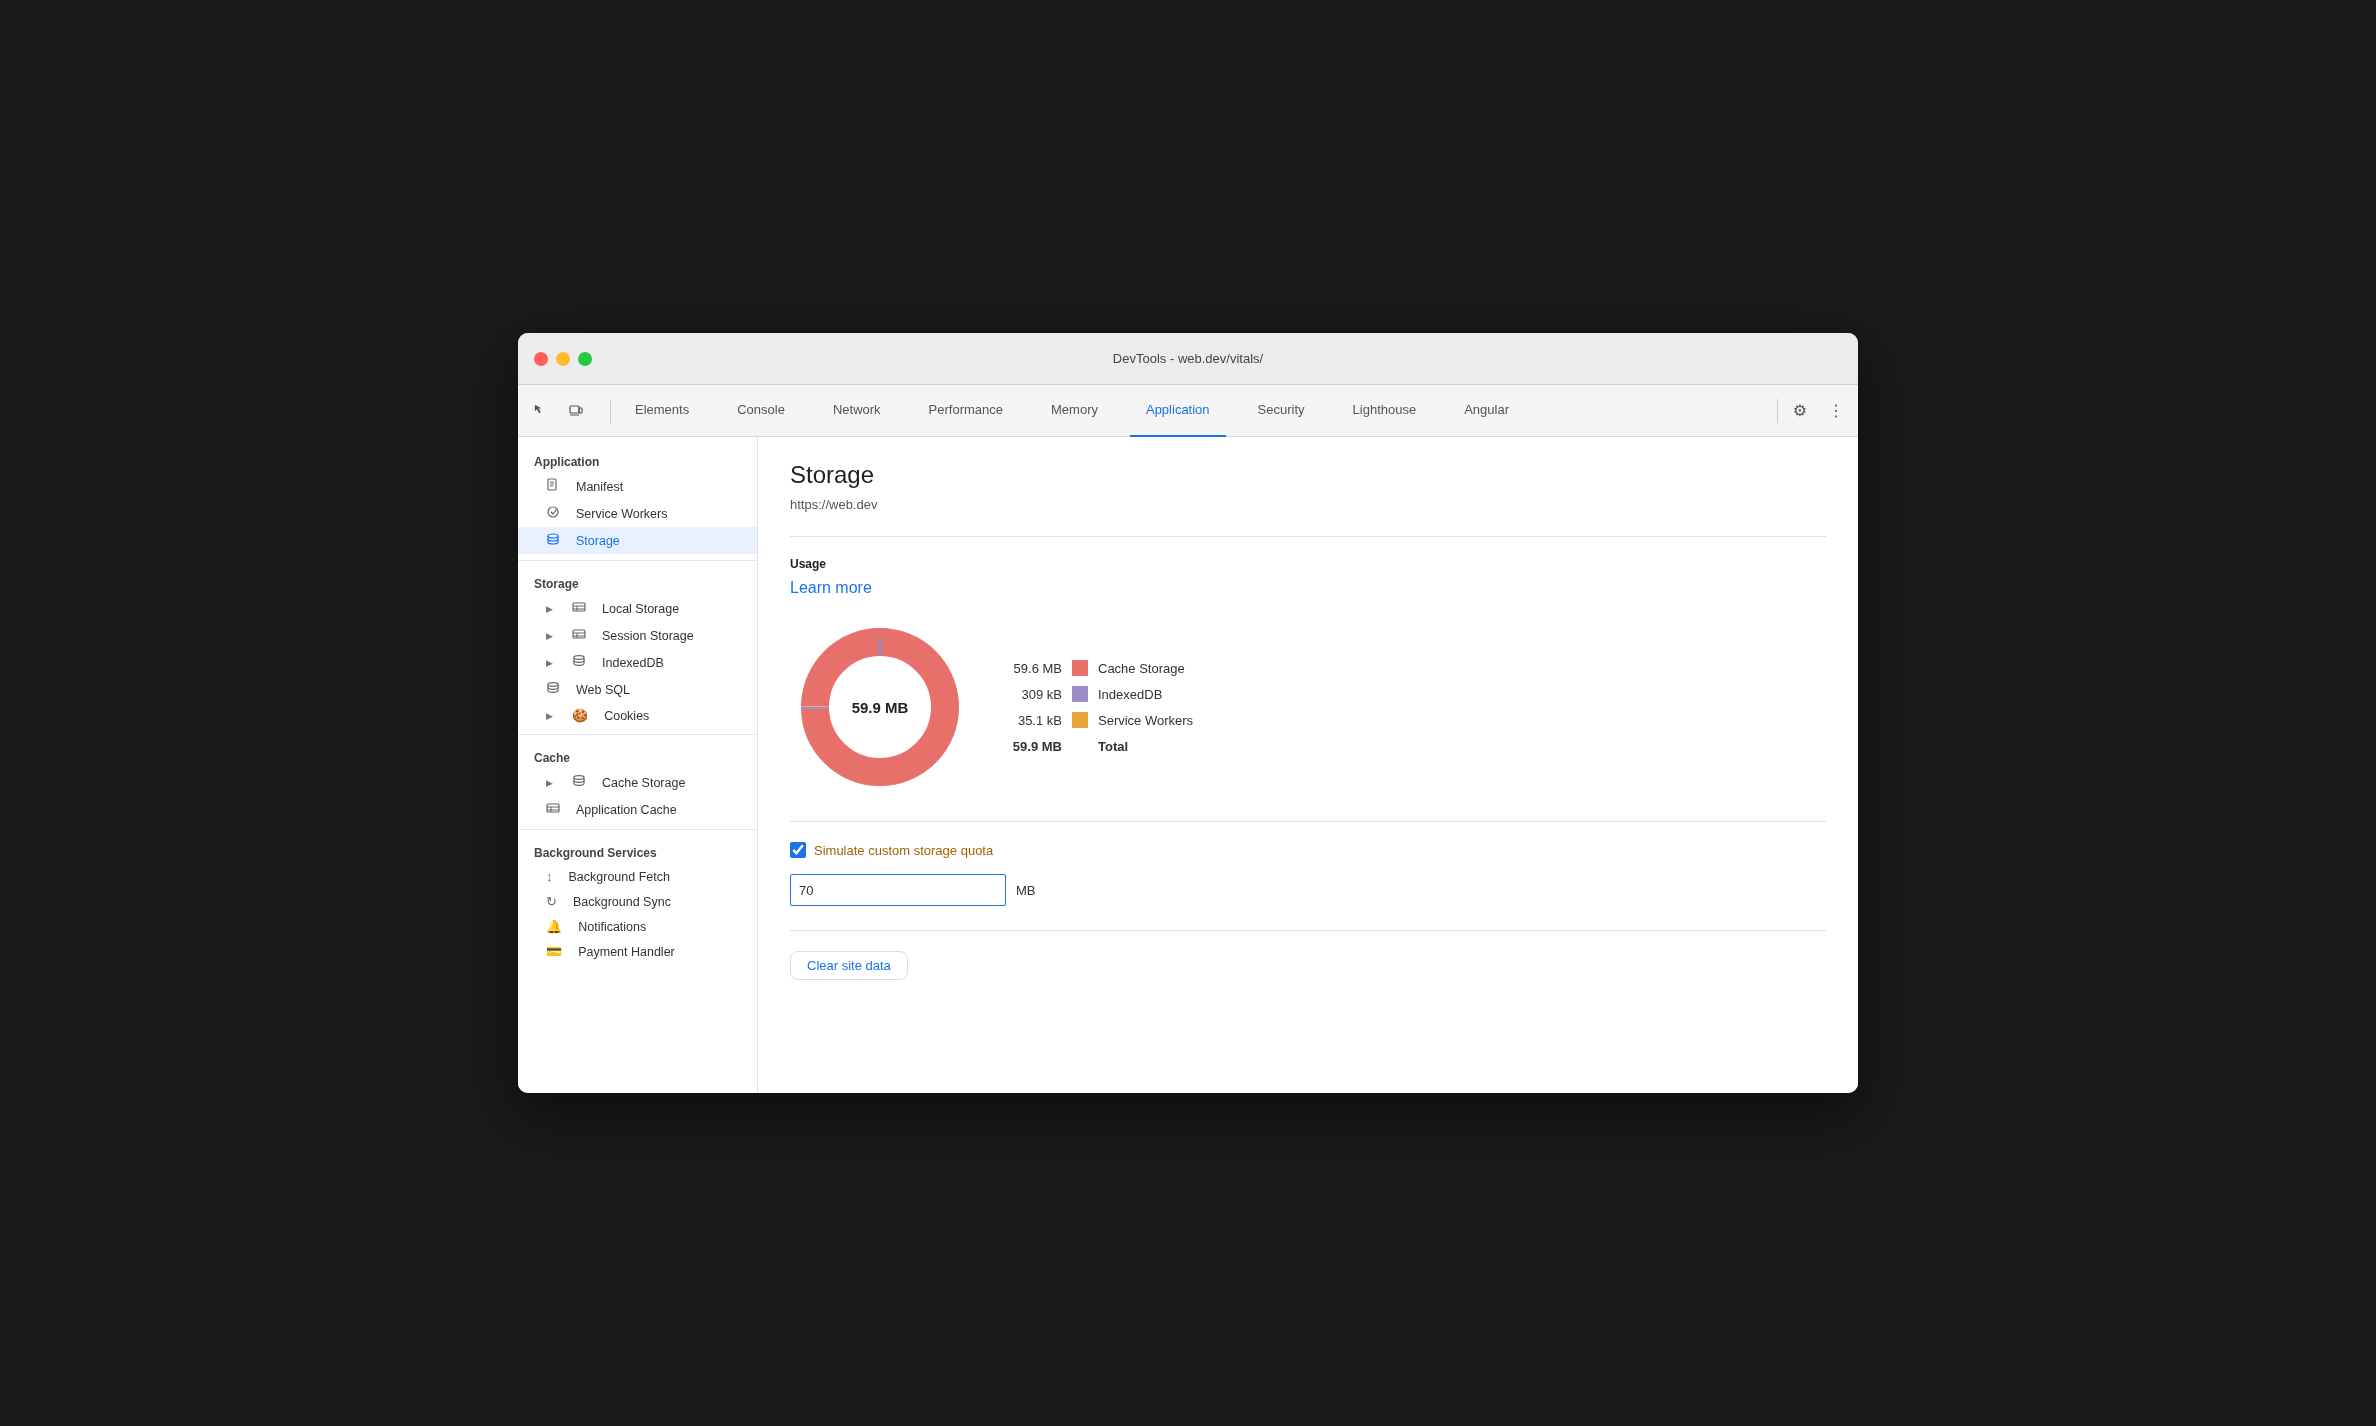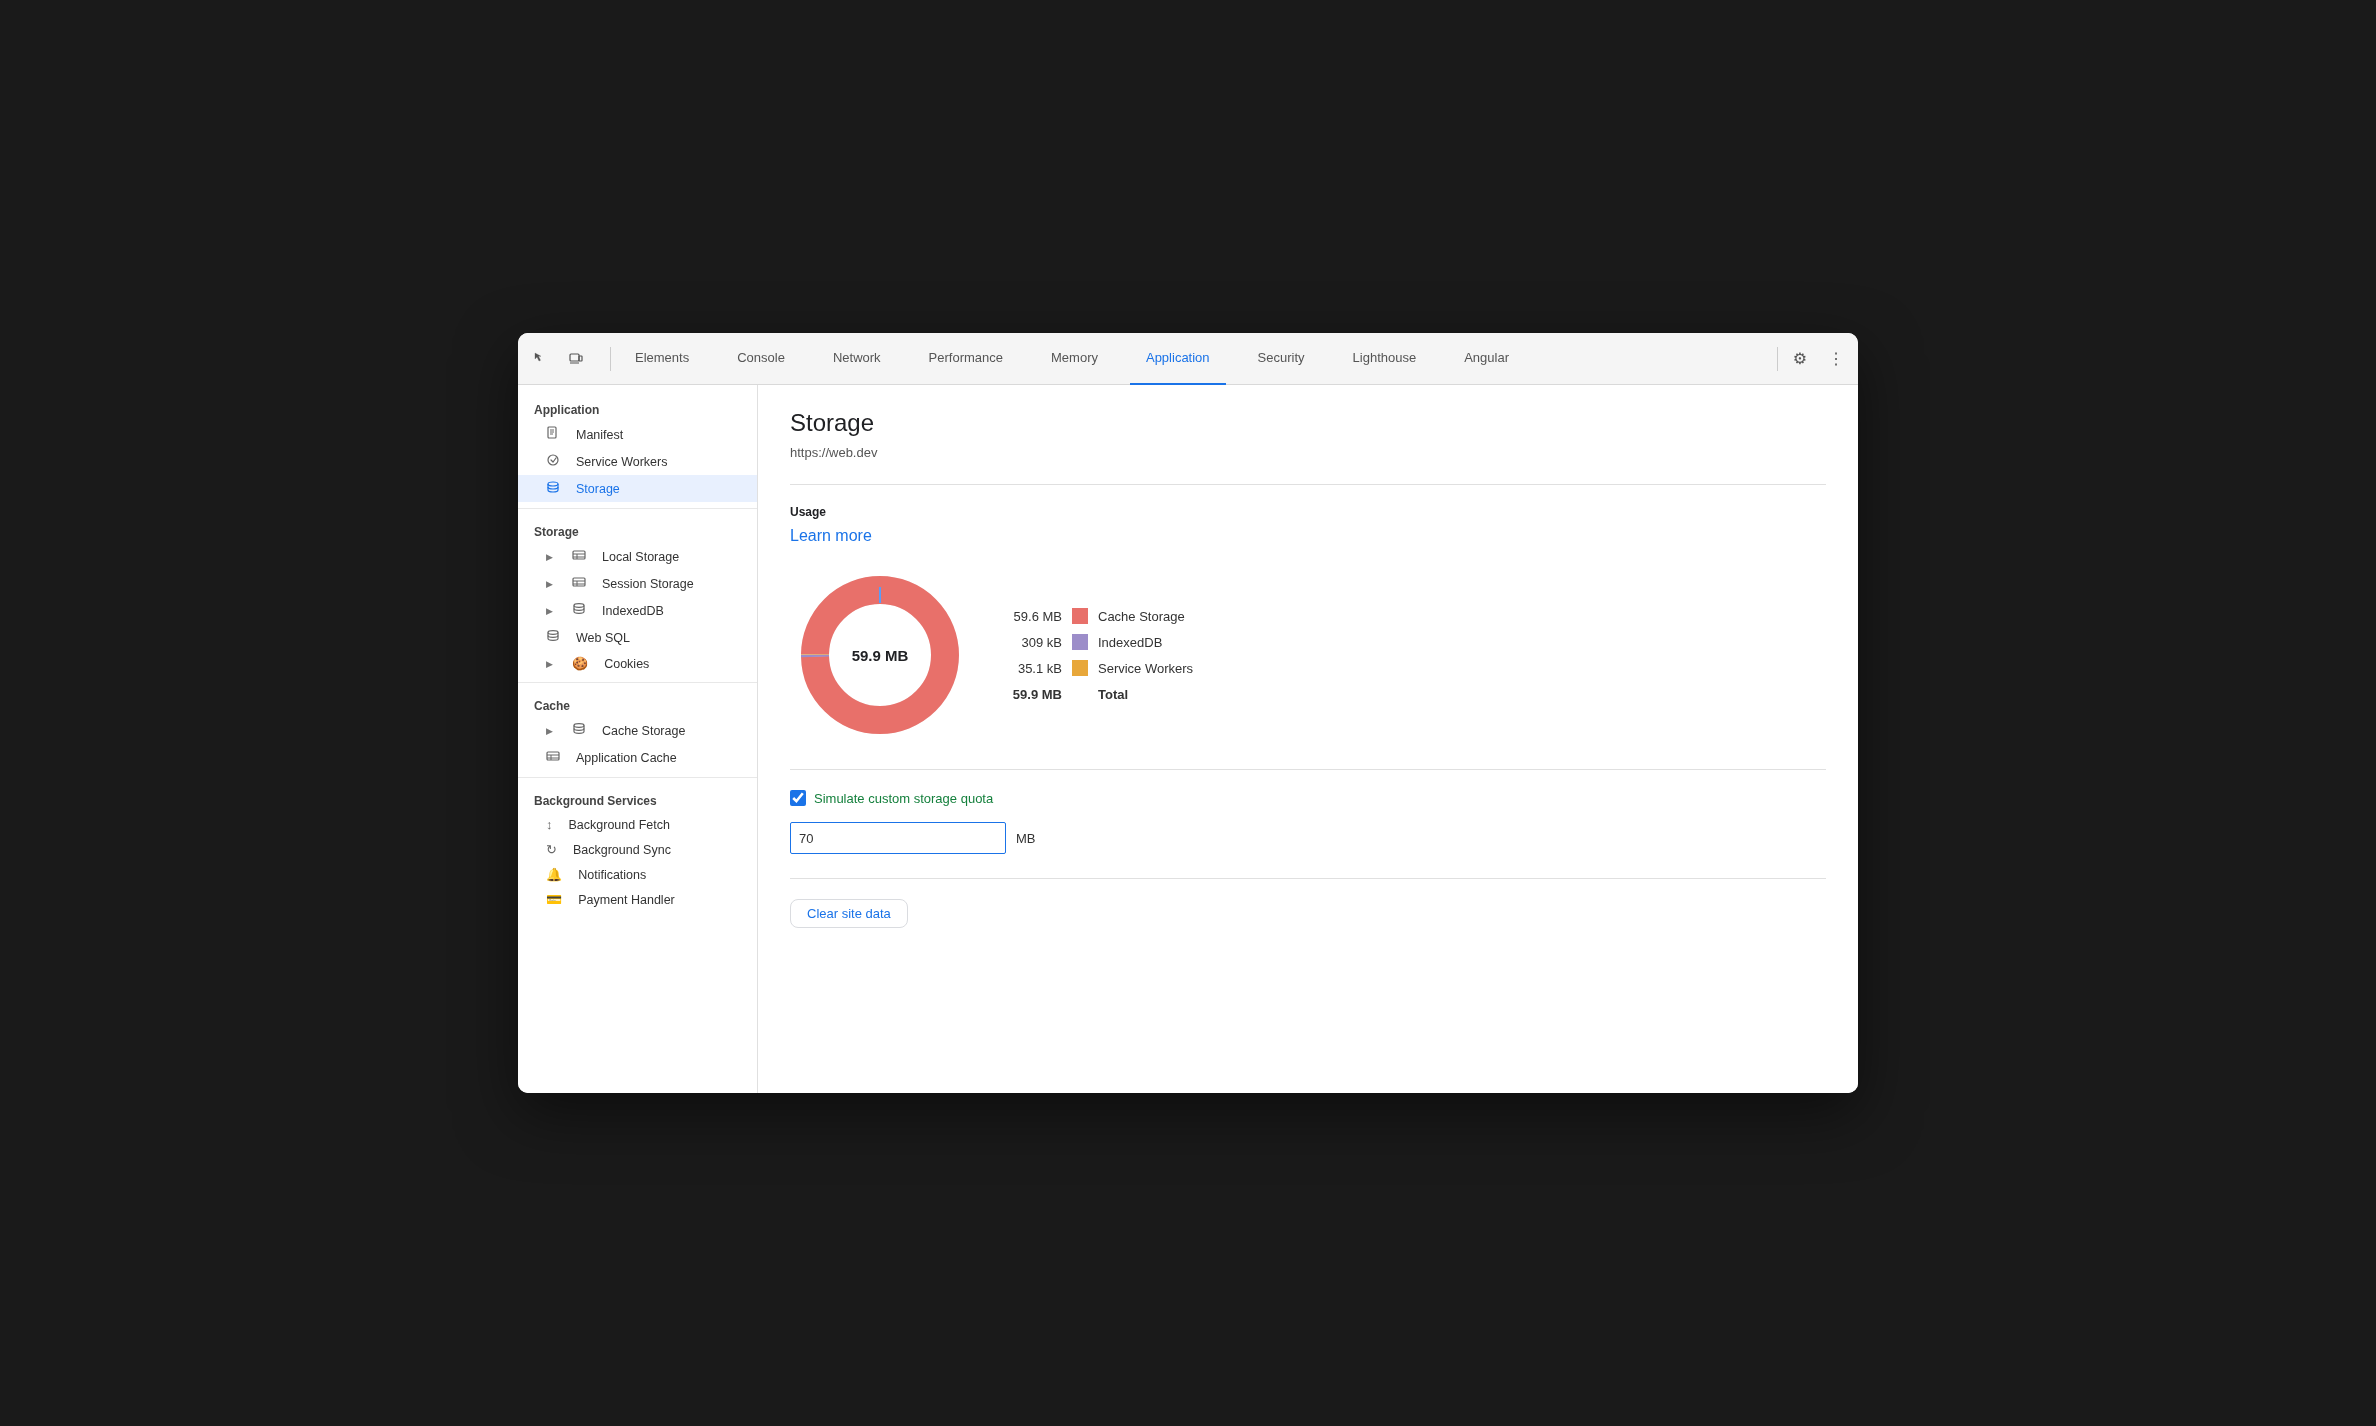--- a/index.html
+++ b/index.html
@@ -287,21 +287,21 @@
       margin-bottom: 16px;
     }
     .checkbox-row input[type="checkbox"] {
       width: 16px;
       height: 16px;
       accent-color: #1a73e8;
       cursor: pointer;
     }
     .checkbox-label {
       font-size: 13px;
-      color: #15803d;
+      color: #a16207;
     }
     .quota-input-row {
       display: flex;
       align-items: center;
       gap: 10px;
       margin-bottom: 24px;
     }
     .quota-input {
       width: 216px;
       height: 32px;
@@ -327,20 +327,28 @@
       color: #1a73e8;
       cursor: pointer;
       font-weight: 500;
     }
   </style>
 </head>
 <body>
 
 <div class="window">
 
+  <div class="title-bar">
+    <div class="traffic-lights">
+      <div class="tl tl-red"></div>
+      <div class="tl tl-yellow"></div>
+      <div class="tl tl-green"></div>
+    </div>
+    <span class="title-bar-text">DevTools - web.dev/vitals/</span>
+  </div>
 
   <div class="tab-bar">
     <div class="tab-bar-tools">
       <div class="tool-icon">
         <svg width="16" height="16" viewBox="0 0 16 16" fill="none">
           <path d="M3 2L3 8L5 6L7 10L8.5 9.3L6.5 5.3L9 5.3Z" fill="#555" stroke="#555" stroke-width="0.3"></path>
         </svg>
       </div>
       <div class="tool-icon">
         <svg width="16" height="16" viewBox="0 0 16 16" fill="none">

